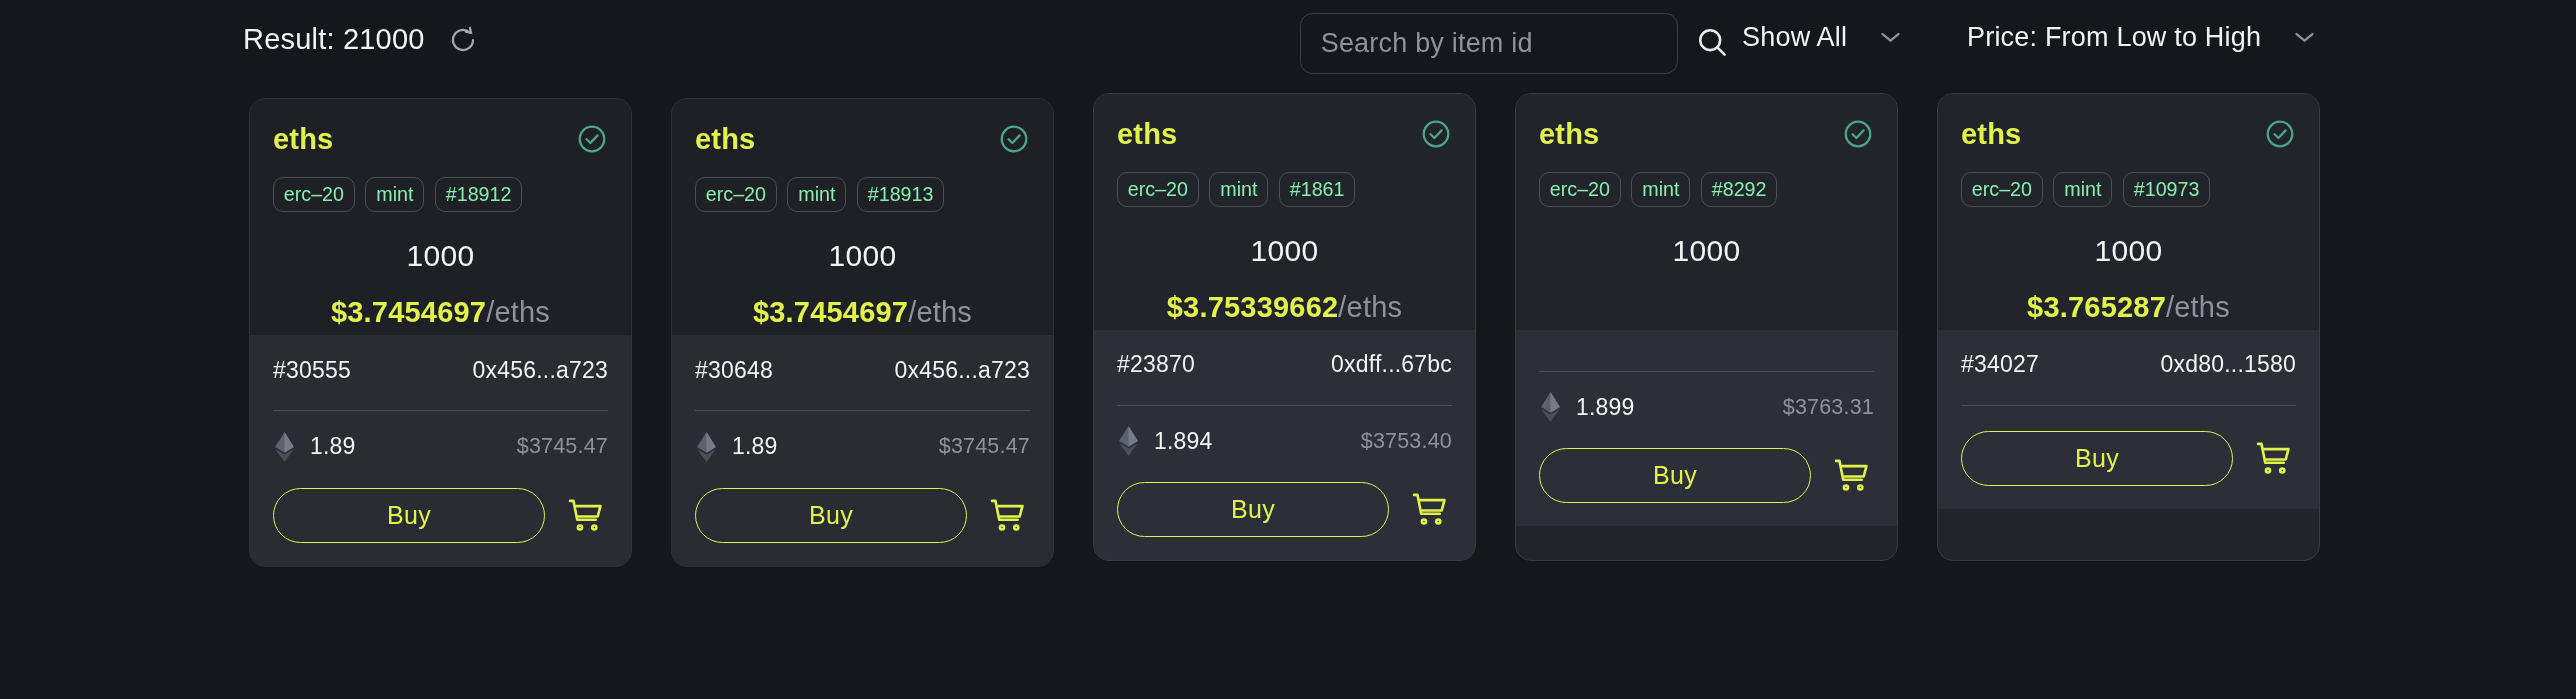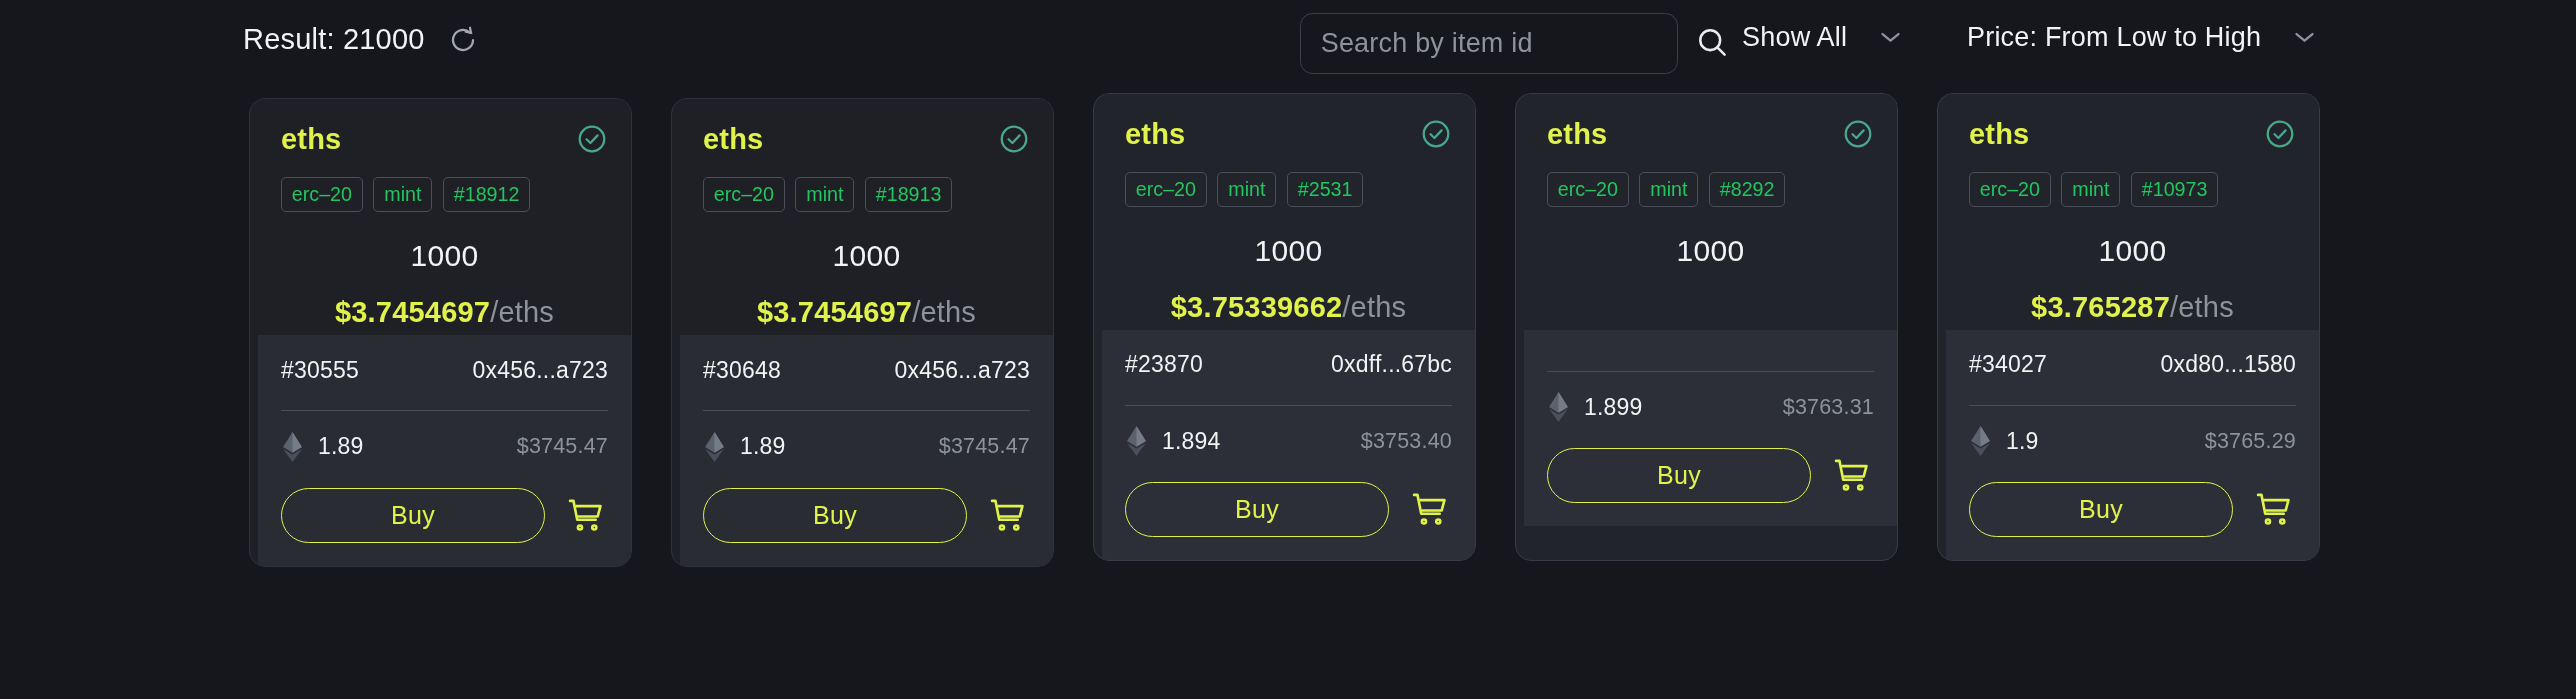--- a/index.html
+++ b/index.html
@@ -117,21 +117,20 @@
   }
 
   .card {
     width: 383px;
     border: 0.9px solid #2e323b;
     border-radius: 16px;
     overflow: hidden;
     background: #1e2026;
     display: flex;
     flex-direction: column;
-    padding-left: 8px;
   }
   .card.raised {
     margin-top: -5.4px;
     margin-bottom: 5.4px;
     background: #22242b;
     border-color: #363b45;
   }
   .card.raised .card-top { background: #22242b; }
   .card.raised .card-bottom { background: #2d2f38; }
 
@@ -158,23 +157,23 @@
   }
   .verified-icon { width: 32px; height: 32px; display: block; margin-top: 0.9px; }
 
   .tags {
     display: flex;
     gap: 10.7px;
     margin-top: 14.3px;
   }
   .tag {
     border: 0.9px solid #4a4f59;
-    border-radius: 5px;
+    border-radius: 10px;
     padding: 3.6px 9.8px 5.4px 9.8px;
-    color: #22c55e;
+    color: #86efac;
     font-size: 19.7px;
     line-height: 24px;
     white-space: nowrap;
   }
 
   .amount {
     text-align: center;
     color: #f2f3f5;
     font-size: 30px;
     margin-top: 27px;
@@ -448,21 +447,21 @@
         <span style="display:block;">
           <svg class="verified-icon" viewBox="0 0 24 24" fill="none" stroke="#4aa88a" stroke-width="1.7" stroke-linecap="round" stroke-linejoin="round">
             <circle cx="12" cy="12" r="9.2"></circle>
             <path d="M7.9 12.2 L10.8 15 L16.2 9.3"></path>
           </svg>
         </span>
       </div>
       <div class="tags">
             <span class="tag">erc–20</span>
             <span class="tag">mint</span>
-            <span class="tag">#2531</span>
+            <span class="tag">#1861</span>
           </div>
       <div class="amount">1000</div>
       <div class="unit-price">
         <span class="val">$3.75339662</span><span class="suffix">/eths</span>
       </div>
     </div>
 
     <div class="card-bottom">
       <div class="meta-row">
         <span class="meta-id">#23870</span>
@@ -569,33 +568,20 @@
         <span class="val">$3.765287</span><span class="suffix">/eths</span>
       </div>
     </div>
 
     <div class="card-bottom">
       <div class="meta-row">
         <span class="meta-id">#34027</span>
         <span class="meta-addr">0xd80...1580</span>
       </div>
       <div class="hr"></div>
-      <div class="eth-row">
-        <span class="eth-left">
-          <span style="display:block;">
-            <svg class="eth-icon" viewBox="0 0 22 34" fill="none">
-              <path d="M11 1 L21 17 L11 23 L1 17 Z" fill="#5c626c"></path>
-              <path d="M11 1 L21 17 L11 23 Z" fill="#767c87"></path>
-              <path d="M11 25 L21 19 L11 33 L1 19 Z" fill="#4a4f59"></path>
-            </svg>
-          </span>
-          <span class="eth-val">1.9</span>
-        </span>
-        <span class="usd-val">$3765.29</span>
-      </div>
       <div class="actions">
         <button class="buy-btn">Buy</button>
         <button class="cart-btn">
           <span style="display:block;">
             <svg class="cart-icon" viewBox="0 0 24 24" fill="none" stroke="#e1f24b" stroke-width="1.6" stroke-linecap="round" stroke-linejoin="round">
               <path d="M2.5 3 H4.6 L6.9 14.6 H18.3"></path>
               <path d="M6.4 6.2 H21.2 L19.5 12.6 H7.6"></path>
               <circle cx="8.6" cy="19.4" r="1.25"></circle>
               <circle cx="17.4" cy="19.4" r="1.25"></circle>
             </svg>

